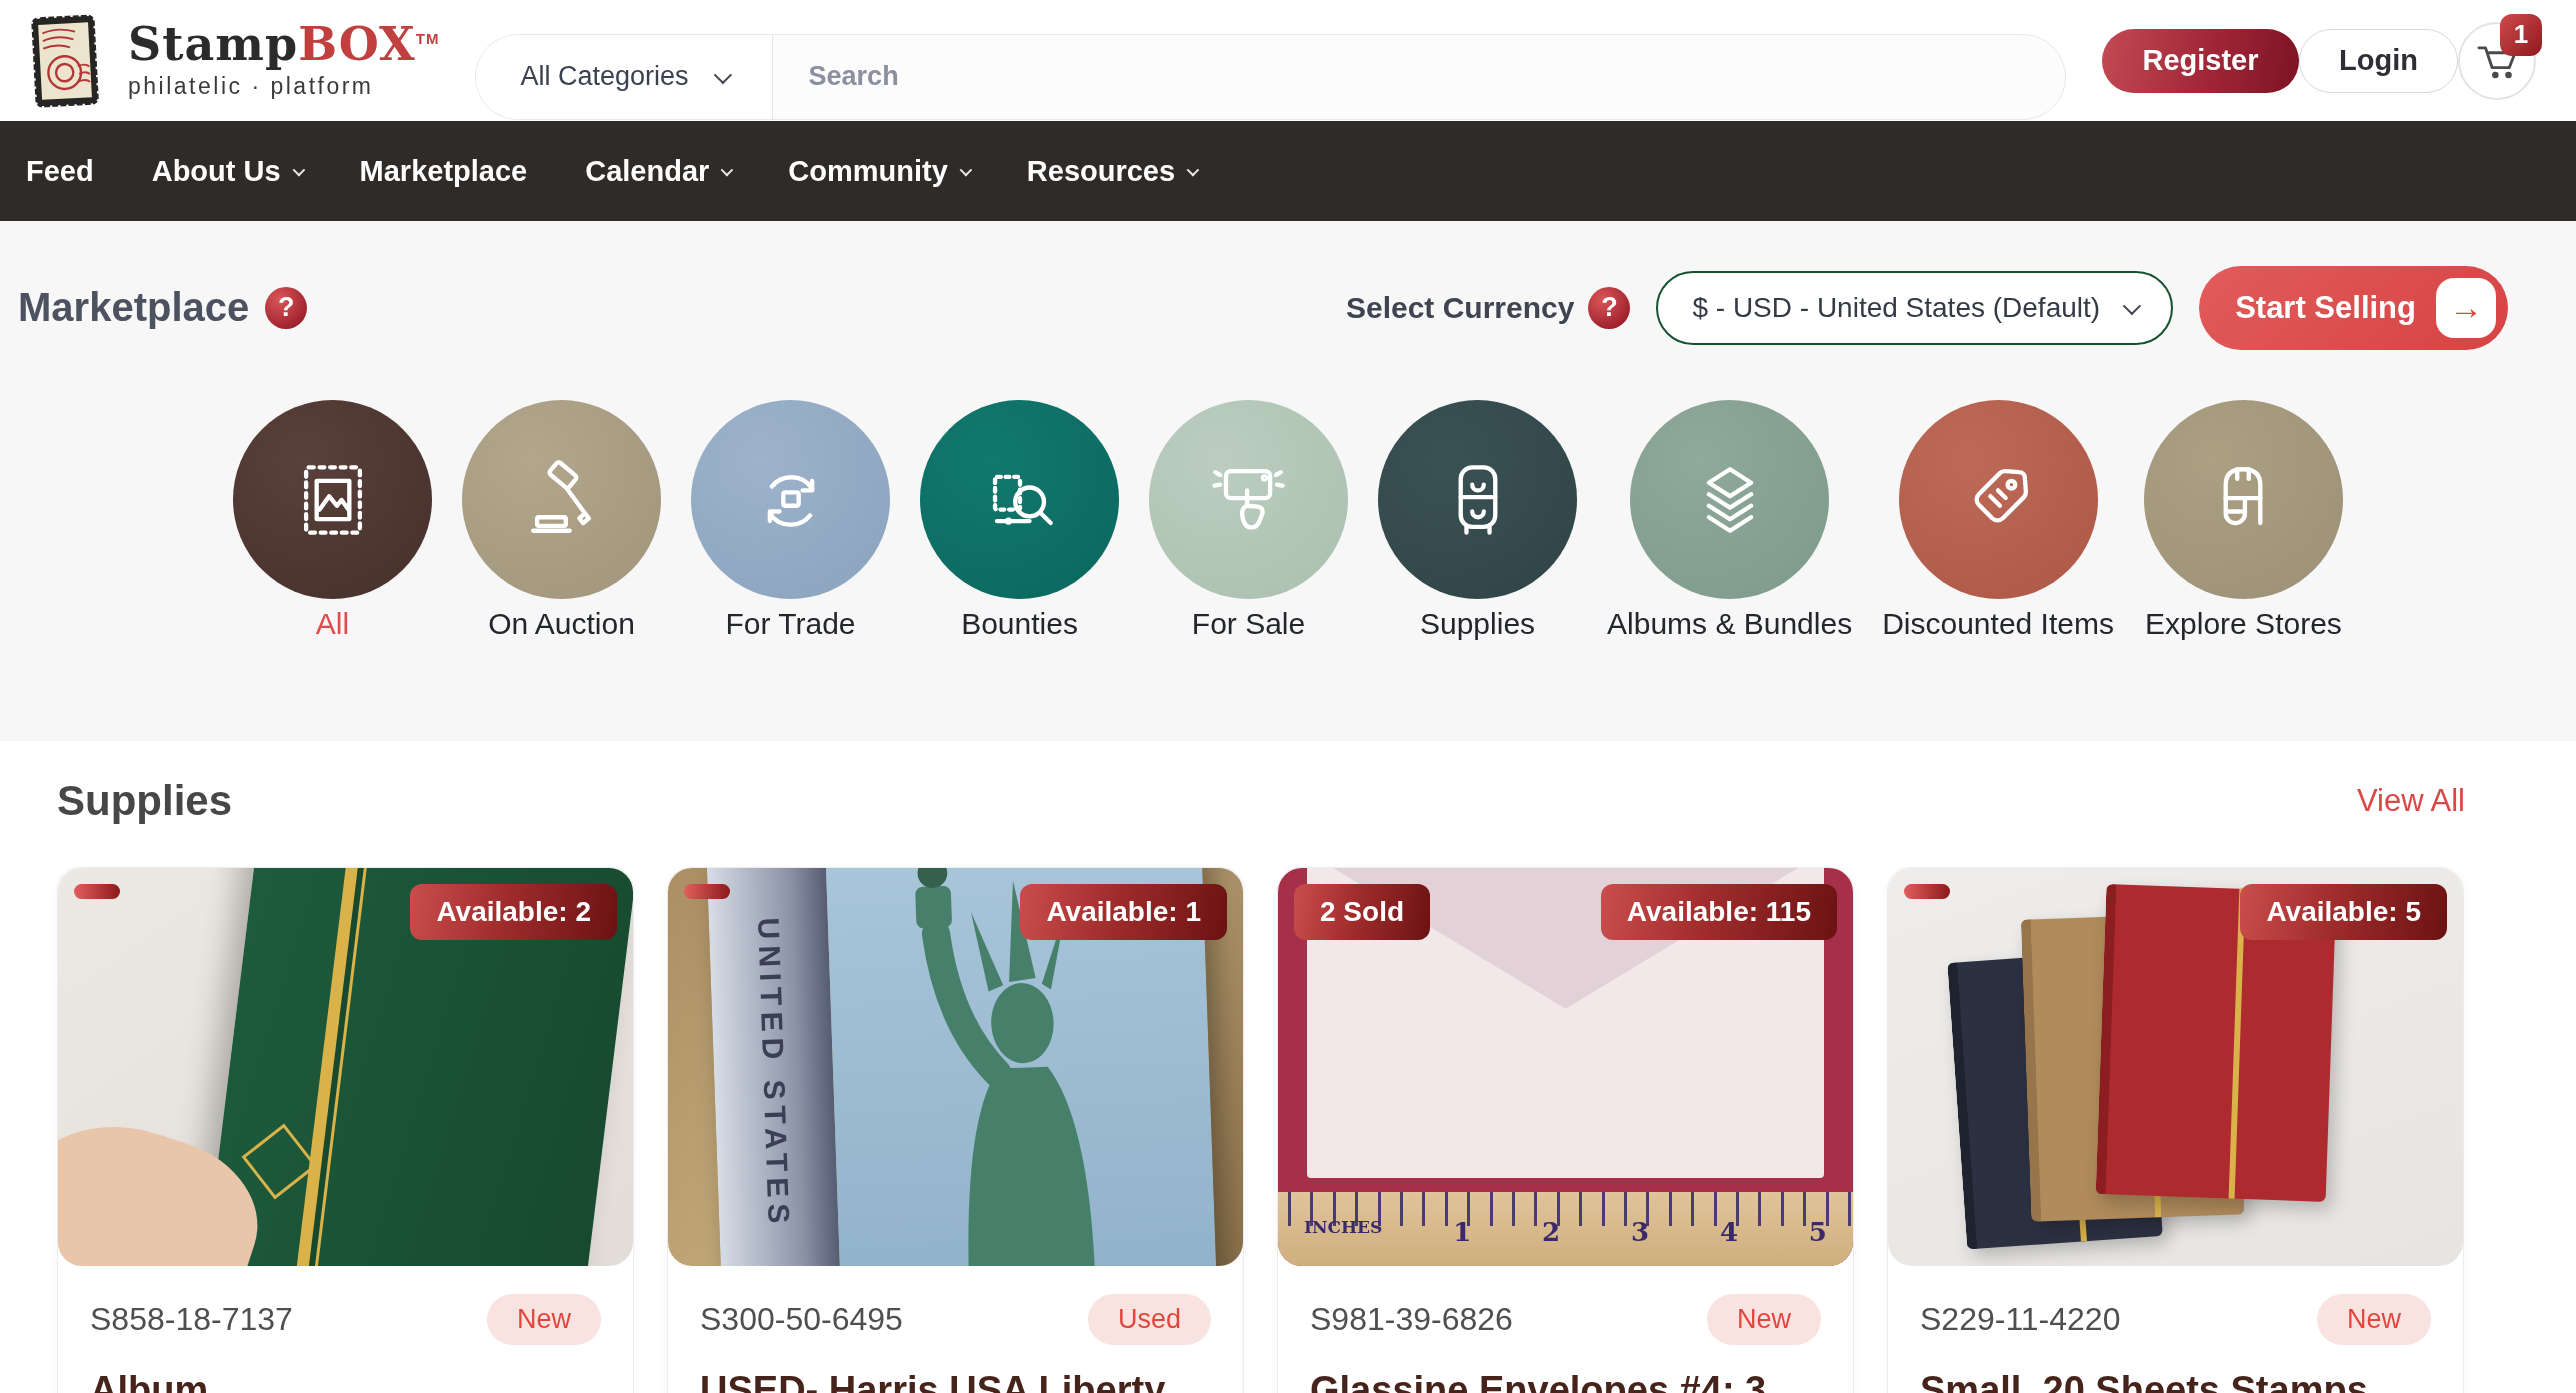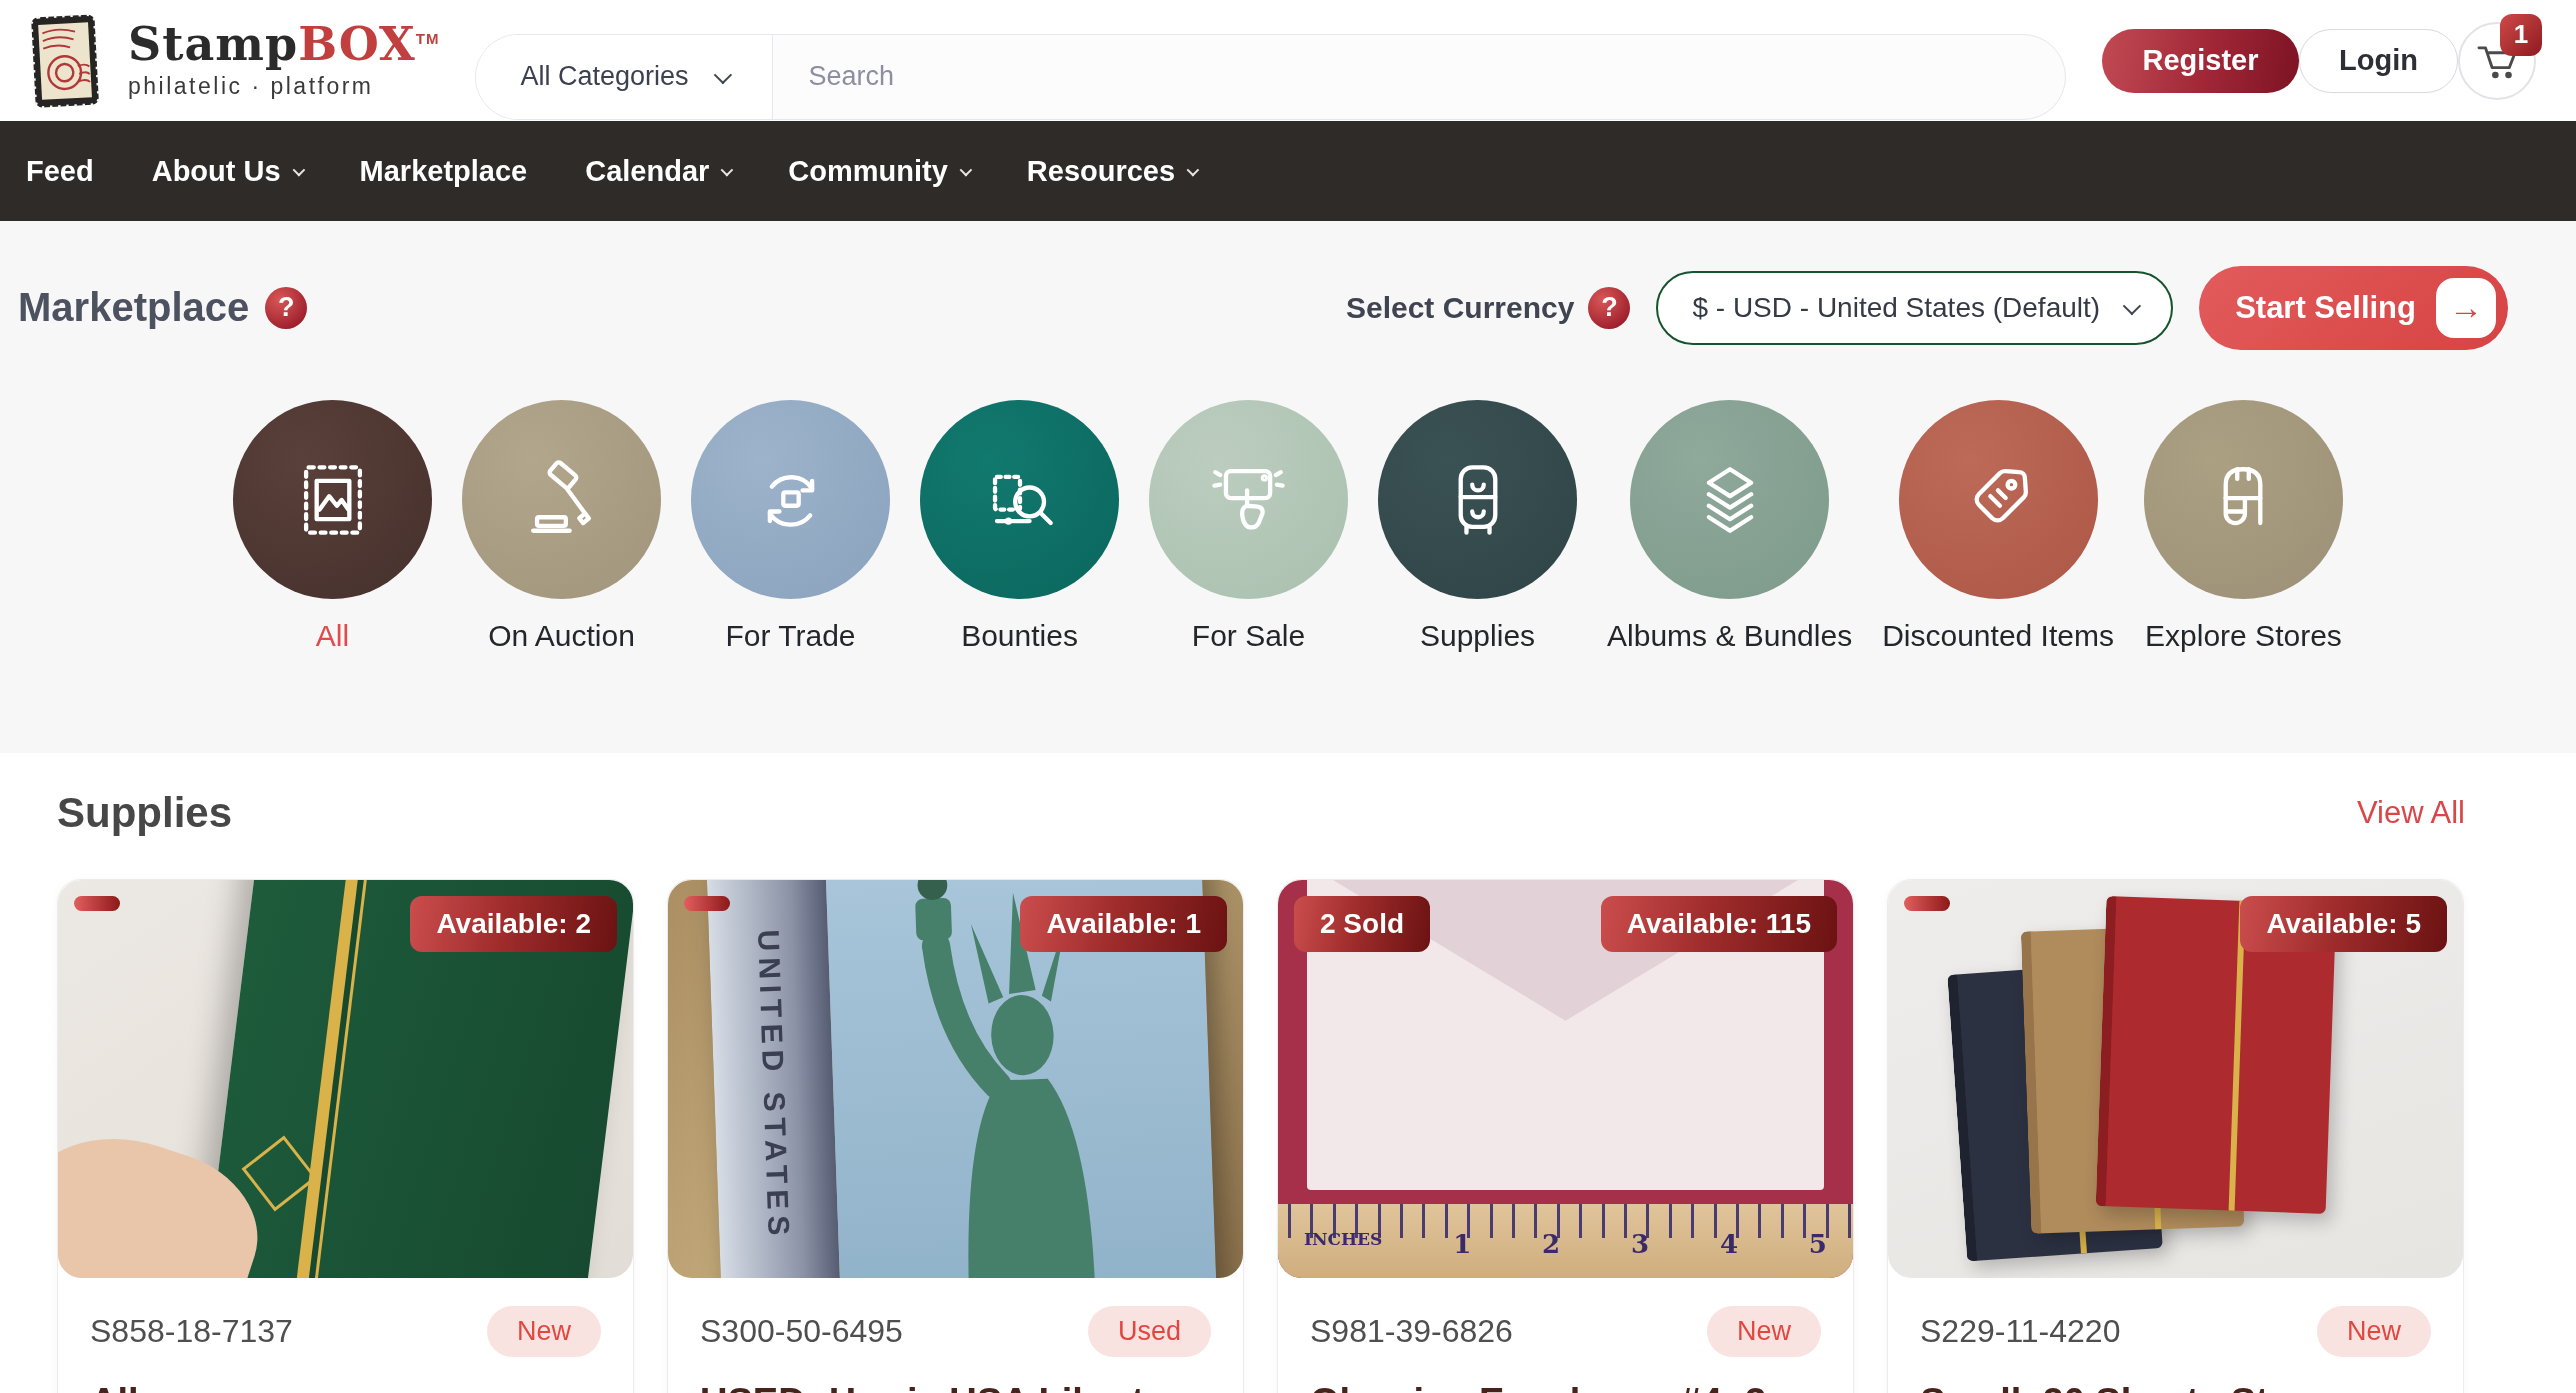--- a/index.html
+++ b/index.html
@@ -17,21 +17,21 @@
   .brand-line .tm { font-size:15px; vertical-align:super; color:#c13f3f; font-family:"Liberation Sans",sans-serif; }
   .brand-tagline { font-size:23px; color:#3a3a3a; letter-spacing:2.5px; margin-top:6px; }
 
   .search-pill { flex:1; height:86px; background:#fcfcfd; border:1px solid #e7e7ec;
                  border-radius:44px; display:flex; align-items:center; overflow:hidden;margin-top:32px; }
   .cat-select { display:flex; align-items:center; gap:26px; padding:0 44px; height:100%;
                 cursor:pointer; font-size:27px; color:#3c4150; background:#fff; }
   .v-divider { width:1px; height:100%; background:#e7e7ec; }
   .search-input { flex:1; border:none; outline:none; background:transparent;
                   font-size:27px; color:#3c4150; padding:0 36px;
-                  font-family:"Liberation Sans", sans-serif; }
+                  font-family:"Liberation Sans", sans-serif;font-weight:bold; }
   .search-input::placeholder { color:#8b8fa0; }
 
   .chev { width:13px; height:13px; border-right:2.5px solid #444a58; border-bottom:2.5px solid #444a58;
           transform:rotate(45deg) translateY(-2px); display:inline-block; }
   .chev.small { width:9px; height:9px; border-width:2px; border-color:#e8e6e2; }
   .chev.red { border-color:#40454f; }
 
   .header-actions { display:flex; align-items:center; }
   .btn-register { width:197px; height:64px; border:none; border-radius:994px; cursor:pointer;
                   background:linear-gradient(100deg,#c24a54 0%,#a02636 55%,#7c1323 100%);
@@ -70,21 +70,21 @@
   .btn-start { height:84px; border:none; border-radius:994px; cursor:pointer;
                background:linear-gradient(135deg,#e express 0,#e25b5b 0%,#d74343 100%);
                background:linear-gradient(135deg,#e25b5b 0%,#d74343 100%);
                color:#fff; font-size:31px; font-weight:700; display:flex; align-items:center;
                gap:20px; padding:0 12px 0 36px; font-family:"Liberation Sans",sans-serif; }
   .arrow-box { width:60px; height:60px; background:#fff; border-radius:18px; display:flex;
                align-items:center; justify-content:center; color:#d74545; font-size:34px; font-weight:700; }
 
   
   .cats { display:flex; justify-content:center; gap:30px; margin-top:50px; }
-  .cat { display:flex; flex-direction:column; align-items:center; gap:20px; min-width:199px; cursor:pointer; }
+  .cat { display:flex; flex-direction:column; align-items:center; gap:8px; min-width:199px; cursor:pointer; }
   .cat-circle { width:199px; height:199px; border-radius:50%; display:flex; align-items:center;
                 justify-content:center; }
   .cat-label { font-size:30px; color:#23262b; white-space:nowrap; }
   .cat.active .cat-label { color:#e04b4b; }
   .c1{background:radial-gradient(circle at 35% 30%,#5a403a,#45302b)} .c2{background:radial-gradient(circle at 35% 30%,#b2a68c,#a0947a)}
   .c3{background:radial-gradient(circle at 35% 30%,#9db3cb,#8aa2bd)} .c4{background:radial-gradient(circle at 35% 30%,#12796f,#0a665d)}
   .c5{background:radial-gradient(circle at 35% 30%,#bccdbf,#a9c0ae)} .c6{background:radial-gradient(circle at 35% 30%,#3b5254,#2e4345)}
   .c7{background:radial-gradient(circle at 35% 30%,#8fa99b,#7d9a8a)} .c8{background:radial-gradient(circle at 35% 30%,#bd6a58,#ad5746)}
   .c9{background:radial-gradient(circle at 35% 30%,#aca083,#9b8f76)}
   .cat-ic { width:96px; height:96px; stroke:#fff; fill:none; stroke-width:4.5;

